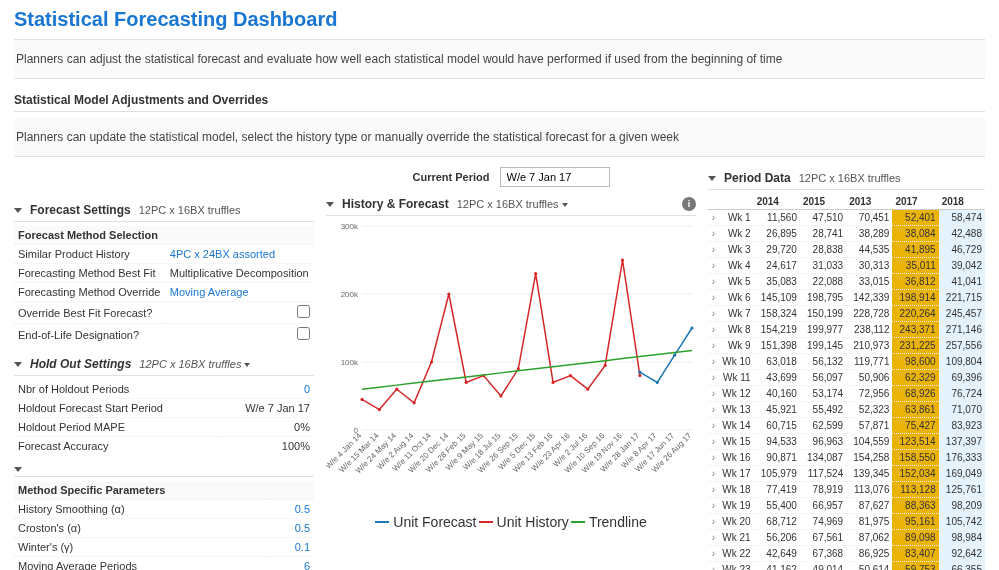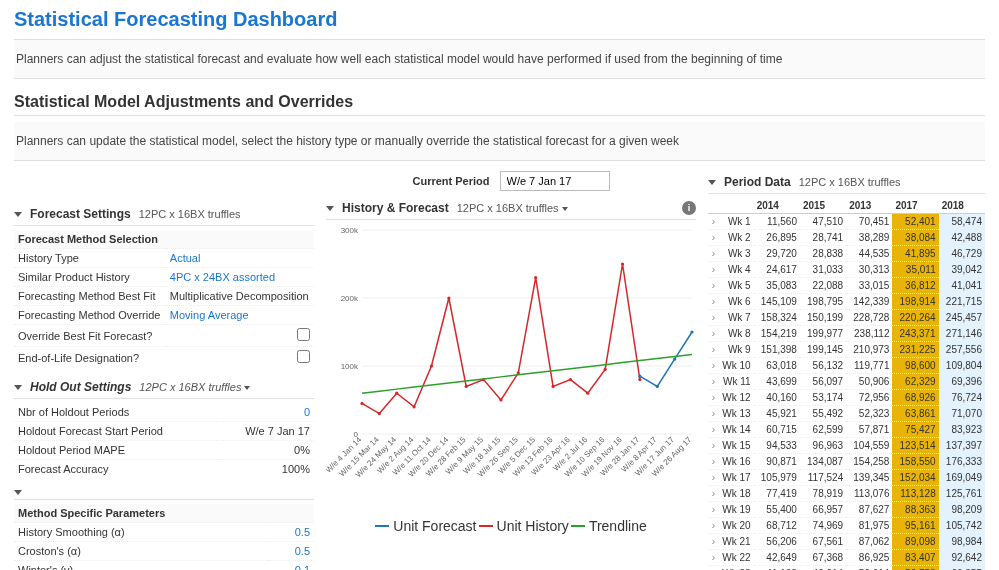--- a/index.html
+++ b/index.html
@@ -25,21 +25,21 @@
   .desc-bar {
     background: #fafafa;
     border-bottom: 1px solid #e0e0e0;
     padding: 12px 2px;
     font-size: 12px;
     color: #444;
     margin-bottom: 10px;
   }
 
   h3.section-heading {
-    font-size: 16px;
+    font-size: 12px;
     font-weight: 700;
     color: #333;
     padding: 4px 0;
     border-bottom: 1px solid #e0e0e0;
     margin-bottom: 6px;
   }
 
   .layout {
     display: flex;
     gap: 12px;
@@ -184,24 +184,20 @@
       <span class="caret"></span>
       <span class="title">Forecast Settings</span>
       <span class="sub">12PC x 16BX truffles</span>
     </div>
 
     <table class="kv">
       <tbody>
           <tr class="sub-head">
             <td colspan="2">Forecast Method Selection</td>
           </tr>
-      <tr>
-        <td class="k">History Type</td>
-        <td class="vl link-blue">Actual</td>
-      </tr>
       <tr>
         <td class="k">Similar Product History</td>
         <td class="vl link-blue">4PC x 24BX assorted</td>
       </tr>
       <tr>
         <td class="k">Forecasting Method Best Fit</td>
         <td class="vl">Multiplicative Decomposition</td>
       </tr>
       <tr>
         <td class="k">Forecasting Method Override</td>

